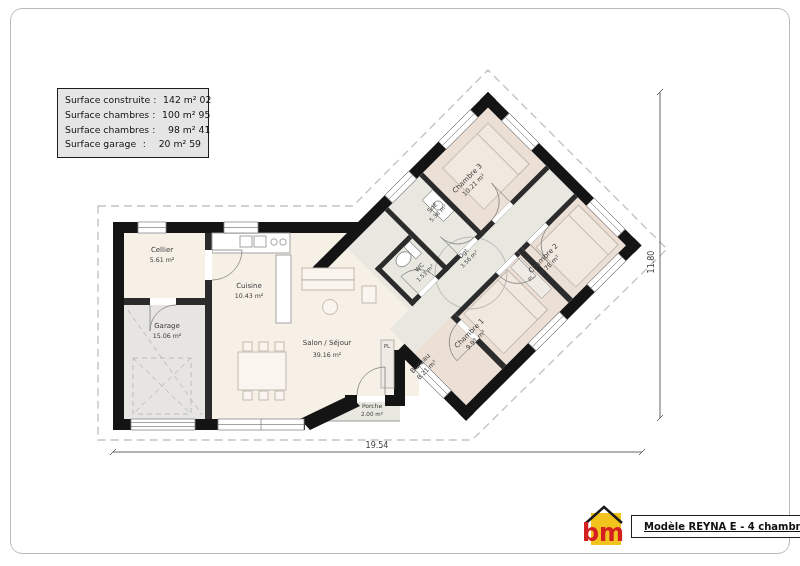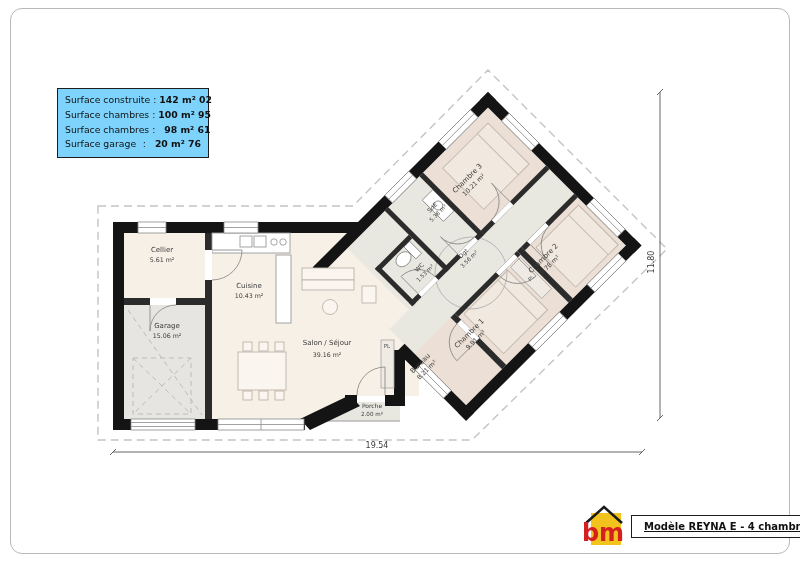--- a/index.html
+++ b/index.html
@@ -15,27 +15,27 @@
   svg{font-family:"DejaVu Sans",sans-serif;}
   svg text{fill:#3c3c3c;}
   .rname{font-size:7px;}
   .rarea{font-size:6.3px;}
   .rname-sm{font-size:6px;}
   .rarea-sm{font-size:5.6px;}
   .pl{font-size:5.5px;fill:#555;}
   .dim{font-size:8px;fill:#3a3a3a;}
   .infobox{
     position:absolute;left:57px;top:88px;width:152px;
-    border:1.6px solid #1d1d1d;background:#7dd3fc;padding:4px 7px 5px 7px;
+    border:1.6px solid #1d1d1d;background:#e5e5e5;padding:4px 7px 5px 7px;
     font-size:9.3px;color:#111;box-sizing:border-box;
   }
   .infobox .row{display:flex;line-height:14.8px;white-space:nowrap;}
   .infobox .lbl{flex:0 0 auto;}
   .infobox .sep{margin-left:auto;padding:0 3px 0 3px;}
-  .infobox .val{flex:0 0 auto;min-width:52px;text-align:right;font-weight:bold;}
+  .infobox .val{flex:0 0 auto;min-width:52px;text-align:right;}
   .brandbar{position:absolute;left:583px;top:503px;display:flex;align-items:center;}
   .titlebox{
     border:1.6px solid #1d1d1d;background:#fff;margin-left:6px;
     padding:5px 12px;font-size:10px;font-weight:bold;color:#111;
   }
   .titlebox span{text-decoration:underline;white-space:nowrap;}
 </style>
 </head>
 <body>
 
@@ -272,26 +272,26 @@
       <span class="val">142 m² 02</span>
     </div>
     <div class="row">
       <span class="lbl">Surface chambres</span>
       <span class="sep">:</span>
       <span class="val">100 m² 95</span>
     </div>
     <div class="row">
       <span class="lbl">Surface chambres</span>
       <span class="sep">:</span>
-      <span class="val">98 m² 61</span>
+      <span class="val">98 m² 41</span>
     </div>
     <div class="row">
       <span class="lbl">Surface garage</span>
       <span class="sep">:</span>
-      <span class="val">20 m² 76</span>
+      <span class="val">20 m² 59</span>
     </div>
   </div>
 
   <div class="brandbar">
     <svg width="42" height="46" viewBox="0 0 42 46">
       <rect x="8" y="10" width="30" height="32" fill="#f2c21d"></rect>
       <polyline points="3,20 21,4 39,20" fill="none" stroke="#1a1a1a" stroke-width="2.5"></polyline>
       <text x="20" y="38" text-anchor="middle" style="font-size:24px;font-weight:bold;fill:#d42020;font-family:'DejaVu Sans',sans-serif;">bm</text>
     </svg>
     <div class="titlebox">

